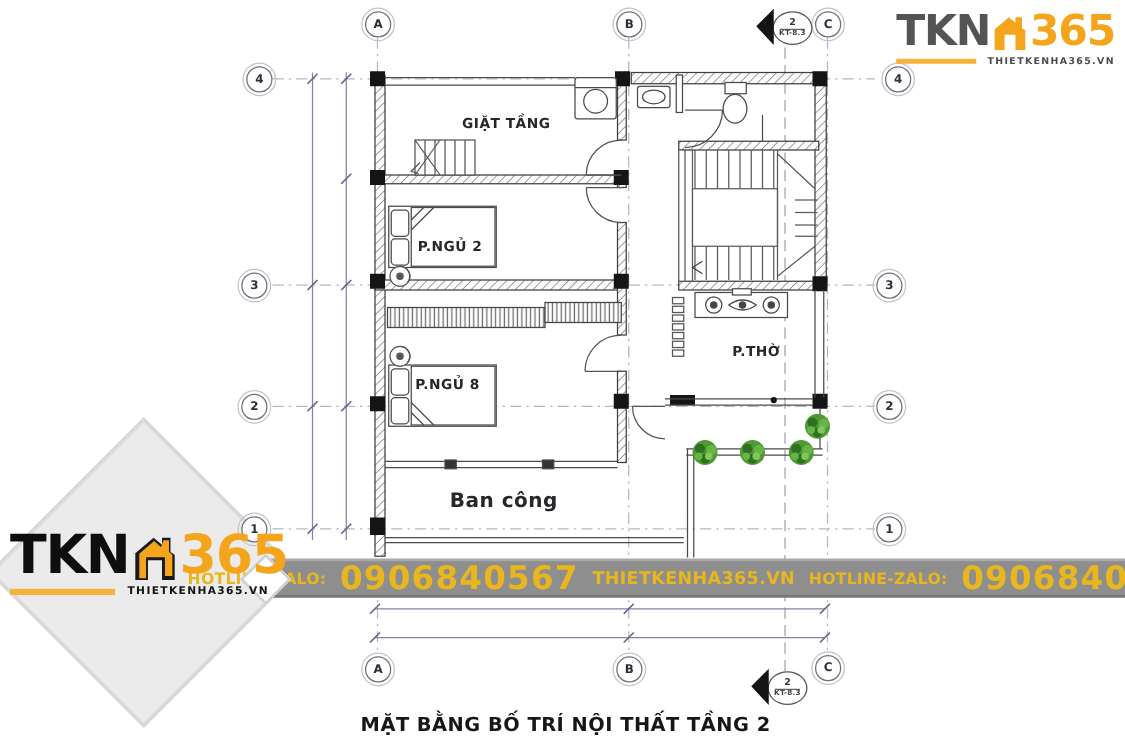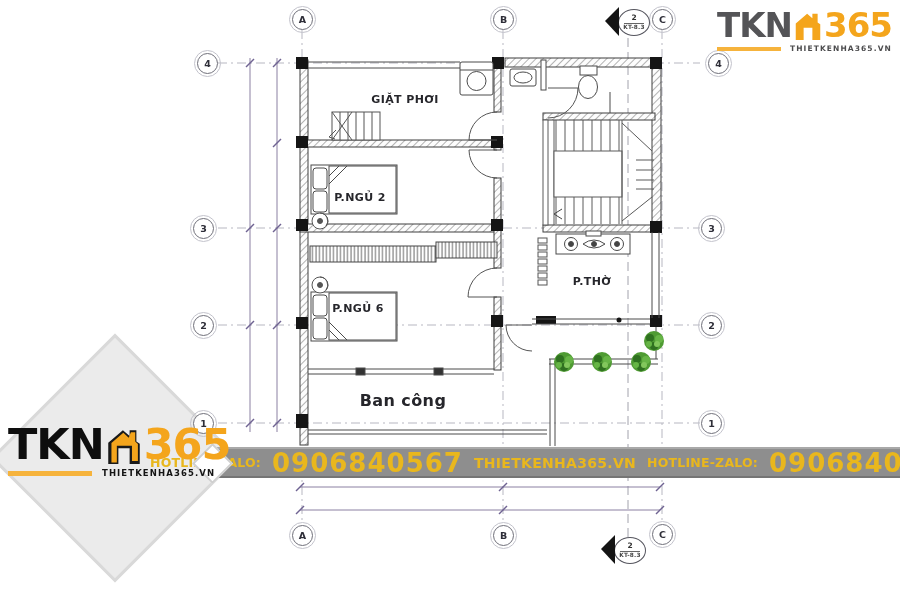--- a/index.html
+++ b/index.html
@@ -335,26 +335,27 @@
     </div>
   </div>
   <div class="marker" style="left:614px;top:537px">
     <div class="marker-tri"></div>
     <div class="marker-circle">
       <span class="marker-num">2</span>
       <span class="marker-sheet">KT-8.3</span>
     </div>
   </div>
 
-  <div class="rlabel" style="left:405px;top:99px">GIẶT PHƠI</div>
+  <div class="rlabel" style="left:405px;top:99px">GIẶT TẦNG</div>
   <div class="rlabel" style="left:360px;top:197px">P.NGỦ 2</div>
-  <div class="rlabel" style="left:358px;top:308px">P.NGỦ 6</div>
-  <div class="rlabel" style="left:592px;top:281px">P.THỜ</div>
+  <div class="rlabel" style="left:358px;top:308px">P.NGỦ 8</div>
+  <div class="rlabel" style="left:605px;top:281px">P.THỜ</div>
   <div class="rlabel small" style="left:403px;top:400px">Ban công</div>
 
+  <div class="caption">MẶT BẰNG BỐ TRÍ NỘI THẤT TẦNG 2</div>
 
   <div class="banner">
     <span class="b-small">HOTLINE-ZALO:</span>
     <span class="b-big">0906840567</span>
     <span class="b-mid">THIETKENHA365.VN</span>
     <span class="b-small">HOTLINE-ZALO:</span>
     <span class="b-big">0906840567</span>
   </div>
   <div class="banner-cap"></div>
 

